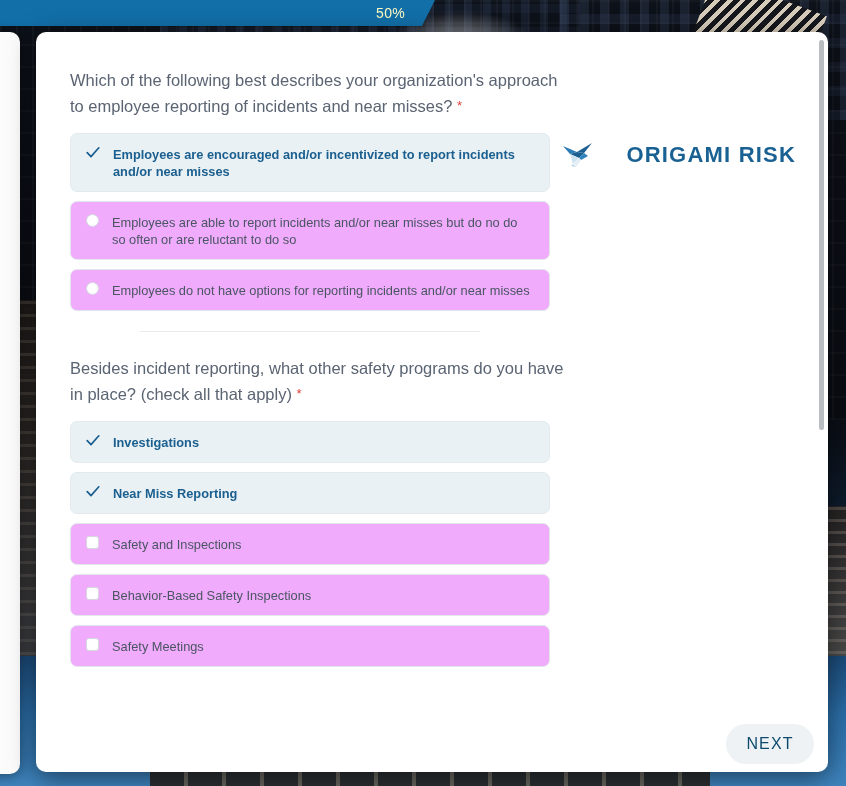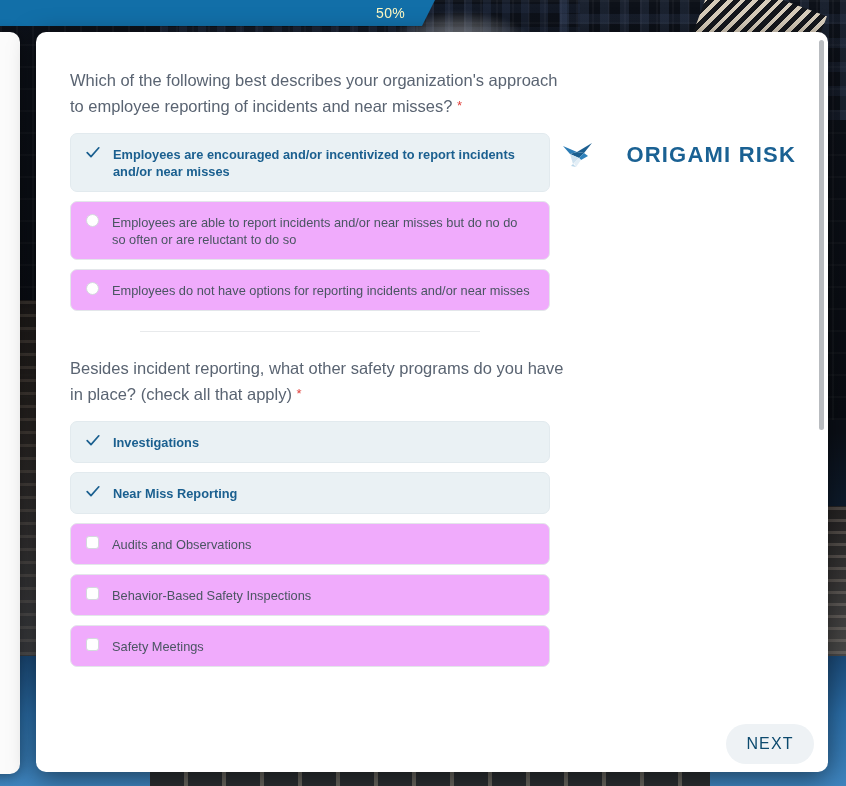--- a/index.html
+++ b/index.html
@@ -361,21 +361,21 @@
               <svg class="ind-tick" viewBox="0 0 14 13">
                 <path d="M1.2 6.6 L5.0 10.6 L12.8 1.8" fill="none" stroke="#1a5f8f" stroke-width="1.7" stroke-linecap="round" stroke-linejoin="round"></path>
               </svg>
             </span>
             <span class="option-label">Near Miss Reporting</span>
           </div>
           <div class="option">
             <span class="ind">
               <span class="ind-check"></span>
             </span>
-            <span class="option-label">Audits and Observations</span>
+            <span class="option-label">Safety and Inspections</span>
           </div>
           <div class="option">
             <span class="ind">
               <span class="ind-check"></span>
             </span>
             <span class="option-label">Behavior-Based Safety Inspections</span>
           </div>
           <div class="option">
             <span class="ind">
               <span class="ind-check"></span>

